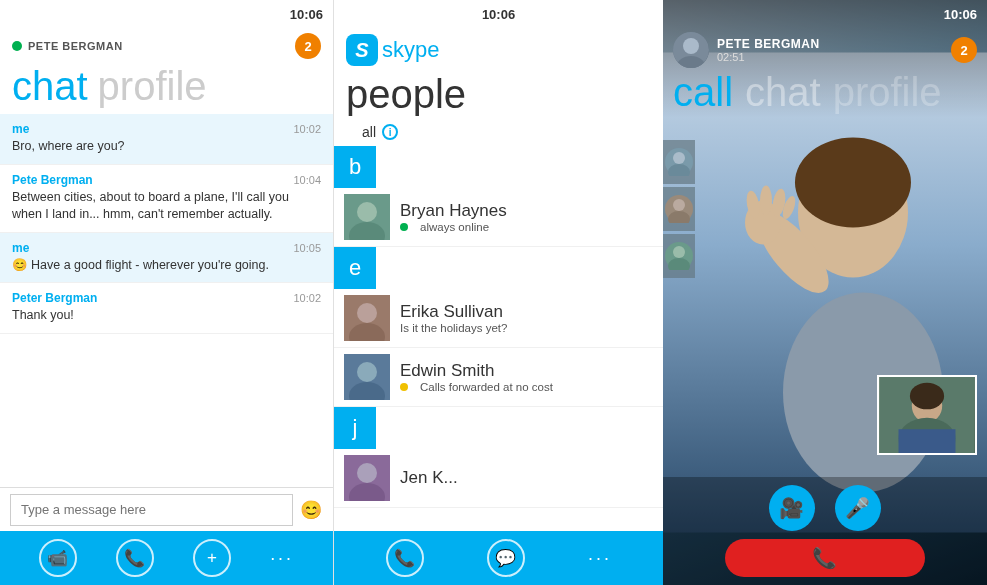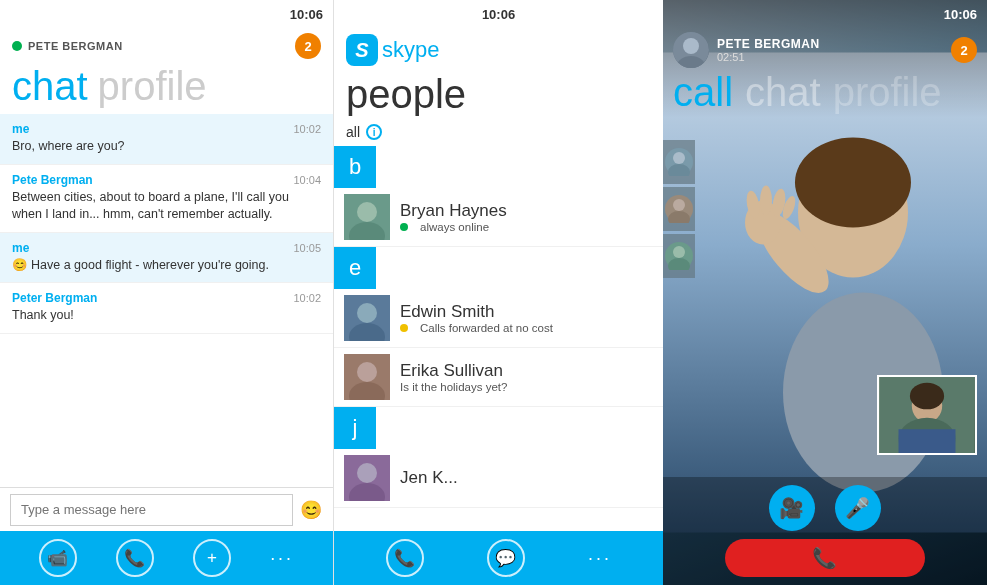--- a/index.html
+++ b/index.html
@@ -228,20 +228,21 @@
       font-weight: 200;
       color: #333;
       line-height: 1;
     }
 
     .people-all-row {
       padding: 4px 8px 6px 12px;
       display: flex;
       align-items: center;
       gap: 6px;
+      margin-left: 16px;
     }
     .people-all-text {
       font-size: 14px;
       color: #333;
       font-weight: 400;
     }
     .info-circle {
       width: 16px;
       height: 16px;
       border-radius: 50%;
@@ -631,47 +632,47 @@
           <div class="status-dot-green"></div>
           <span>always online</span>
         </div>
       </div>
     </div>
   </div>
 
   <div class="alpha-section">
     <div class="alpha-label">e</div>
     <div class="contact-row">
+      <div class="contact-avatar avatar-erika">
+        <svg viewBox="0 0 46 46" xmlns="http://www.w3.org/2000/svg">
+          <rect width="46" height="46" fill="#9a7a6a"></rect>
+          <ellipse cx="23" cy="18" rx="10" ry="10" fill="#baa09a"></ellipse>
+          <ellipse cx="23" cy="42" rx="18" ry="14" fill="#8a6a5a"></ellipse>
+        </svg>
+      </div>
+      <div class="contact-info">
+        <div class="contact-name">Erika Sullivan</div>
+        <div class="contact-status">
+          <span>Is it the holidays yet?</span>
+        </div>
+      </div>
+    </div>
+    <div class="contact-row">
       <div class="contact-avatar avatar-edwin">
         <svg viewBox="0 0 46 46" xmlns="http://www.w3.org/2000/svg">
           <rect width="46" height="46" fill="#5a7a9a"></rect>
           <ellipse cx="23" cy="18" rx="10" ry="10" fill="#8aaaba"></ellipse>
           <ellipse cx="23" cy="42" rx="18" ry="14" fill="#4a6a8a"></ellipse>
         </svg>
       </div>
       <div class="contact-info">
         <div class="contact-name">Edwin Smith</div>
         <div class="contact-status">
           <div class="status-dot-yellow"></div>
           <span>Calls forwarded at no cost</span>
-        </div>
-      </div>
-    </div>
-    <div class="contact-row">
-      <div class="contact-avatar avatar-erika">
-        <svg viewBox="0 0 46 46" xmlns="http://www.w3.org/2000/svg">
-          <rect width="46" height="46" fill="#9a7a6a"></rect>
-          <ellipse cx="23" cy="18" rx="10" ry="10" fill="#baa09a"></ellipse>
-          <ellipse cx="23" cy="42" rx="18" ry="14" fill="#8a6a5a"></ellipse>
-        </svg>
-      </div>
-      <div class="contact-info">
-        <div class="contact-name">Erika Sullivan</div>
-        <div class="contact-status">
-          <span>Is it the holidays yet?</span>
         </div>
       </div>
     </div>
   </div>
 
   <div class="alpha-section">
     <div class="alpha-label">j</div>
     <div class="contact-row">
       <div class="contact-avatar avatar-jen">
         <svg viewBox="0 0 46 46" xmlns="http://www.w3.org/2000/svg">

